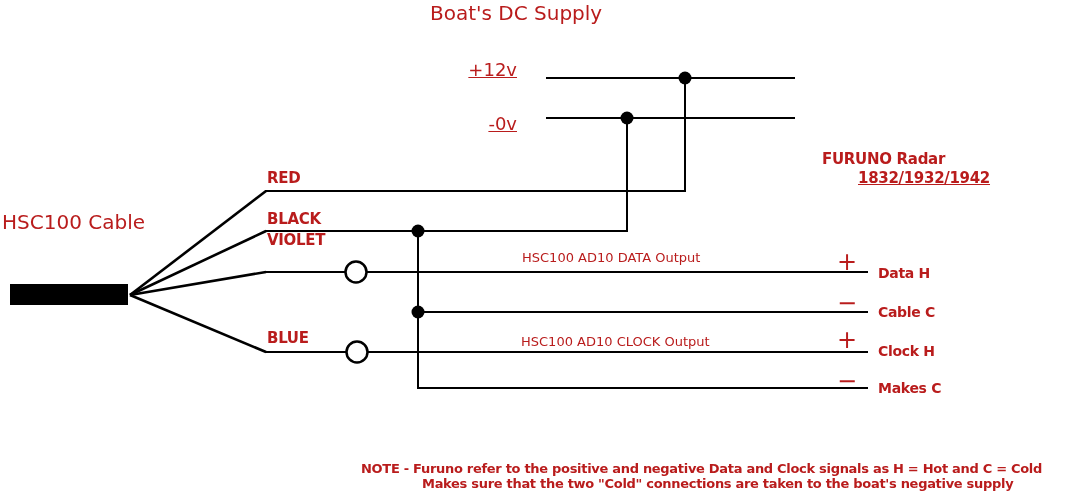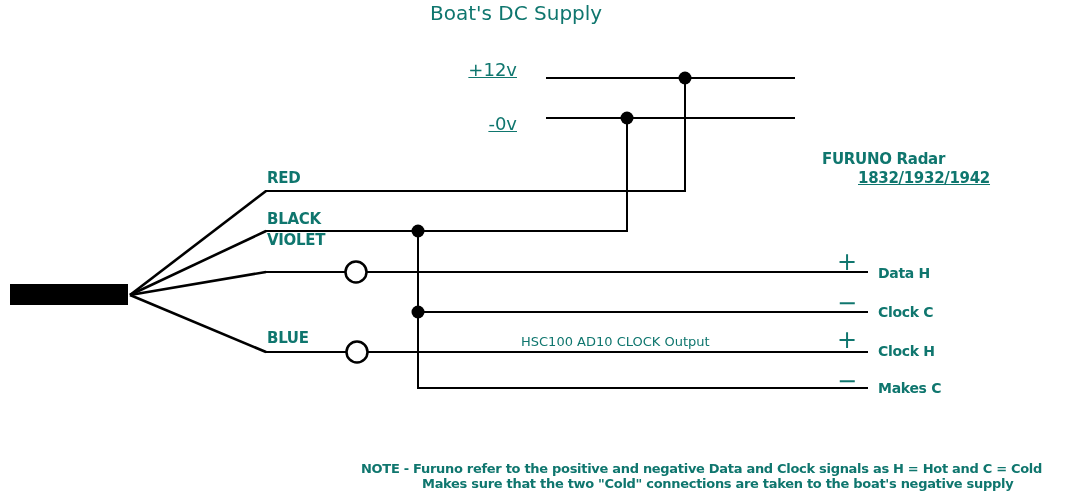--- a/index.html
+++ b/index.html
@@ -9,21 +9,21 @@
     position: relative;
     overflow: hidden;
     font-family: "DejaVu Sans", "Liberation Sans", sans-serif;
     color: #000000;
   }
   .stage { position: absolute; inset: 0; }
   svg.circuit { position: absolute; left: 0; top: 0; }
   .t {
     position: absolute;
     white-space: nowrap;
-    color: #0f766e;
+    color: #b91c1c;
     line-height: 1.15;
   }
   .b { font-weight: bold; letter-spacing: -0.3px; }
   .title { font-size: 20px; }
   .big { font-size: 20px; }
   .supply { font-size: 18px; width: 80px; text-align: right; text-decoration: underline; }
   .wire { font-size: 15px; }
   .side { font-size: 15px; }
   .term { font-size: 14px; }
   .out { font-size: 13px; letter-spacing: 0; }
@@ -74,37 +74,39 @@
     <circle cx="418" cy="312" r="6.5" fill="#000000"></circle>
 
     <rect x="10" y="284" width="118" height="21" fill="#000000"></rect>
   </svg>
 
   <div class="t title" style="left:430px; top:2px;">Boat's DC Supply</div>
 
   <div class="t supply" style="left:437px; top:60px;">+12v</div>
   <div class="t supply" style="left:437px; top:114px;">-0v</div>
 
+  <div class="t big" style="left:2px; top:211px;">HSC100 Cable</div>
 
   <div class="t wire b" style="left:267px; top:170px;">RED</div>
   <div class="t wire b" style="left:267px; top:211px;">BLACK</div>
   <div class="t wire b" style="left:267px; top:232px;">VIOLET</div>
   <div class="t wire b" style="left:267px; top:330px;">BLUE</div>
 
   <div class="t side b" style="left:822px; top:151px;">FURUNO Radar</div>
   <div class="t side b" style="left:858px; top:170px;text-decoration:underline;">1832/1932/1942</div>
 
+  <div class="t out" style="left:522px; top:251px;">HSC100 AD10 DATA Output</div>
   <div class="t out" style="left:521px; top:335px;">HSC100 AD10 CLOCK Output</div>
 
   <div class="t pol" style="left:832px; top:250px;">+</div>
   <div class="t pol" style="left:832px; top:291px;">−</div>
   <div class="t pol" style="left:832px; top:328px;">+</div>
   <div class="t pol" style="left:832px; top:369px;">−</div>
 
   <div class="t term b" style="left:878px; top:265px;">Data H</div>
-  <div class="t term b" style="left:878px; top:304px;">Clock C</div>
+  <div class="t term b" style="left:878px; top:304px;">Cable C</div>
   <div class="t term b" style="left:878px; top:343px;">Clock H</div>
   <div class="t term b" style="left:878px; top:380px;">Makes C</div>
 
   <div class="t note b" style="left:361px; top:462px;">NOTE - Furuno refer to the positive and negative Data and Clock signals as H = Hot and C = Cold</div>
   <div class="t note b" style="left:422px; top:477px;">Makes sure that the two "Cold" connections are taken to the boat's negative supply</div>
 
 </div>
 
 </body></html>

